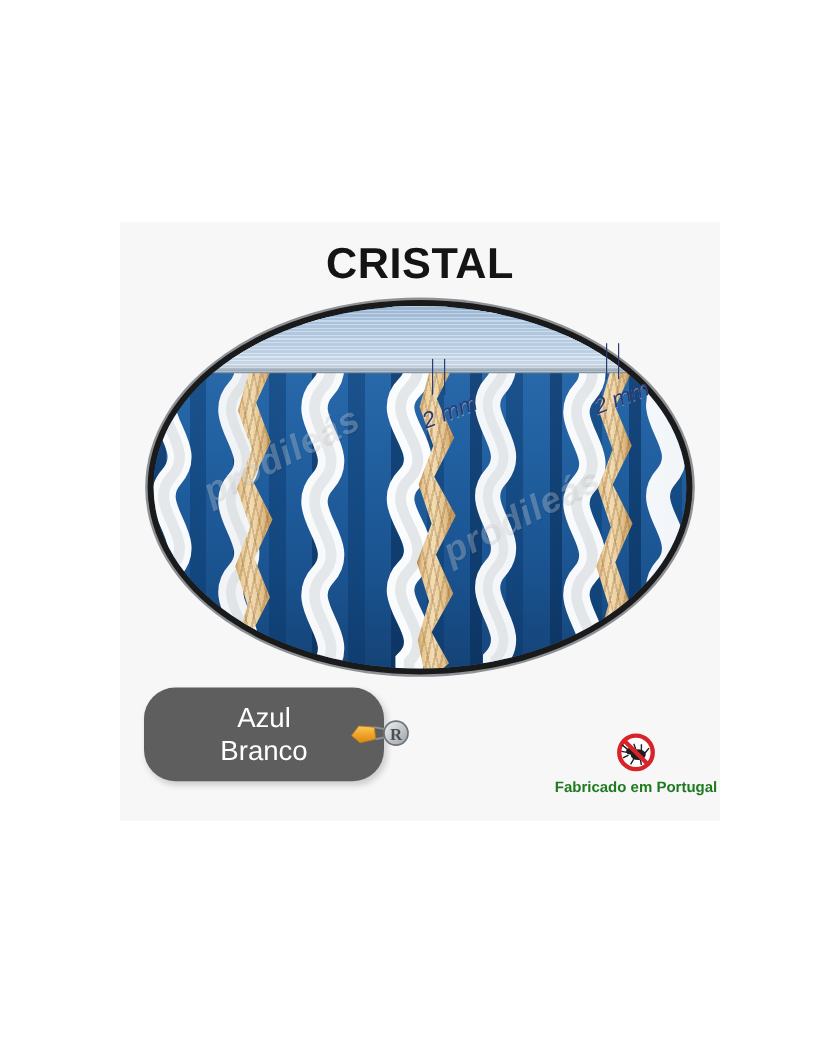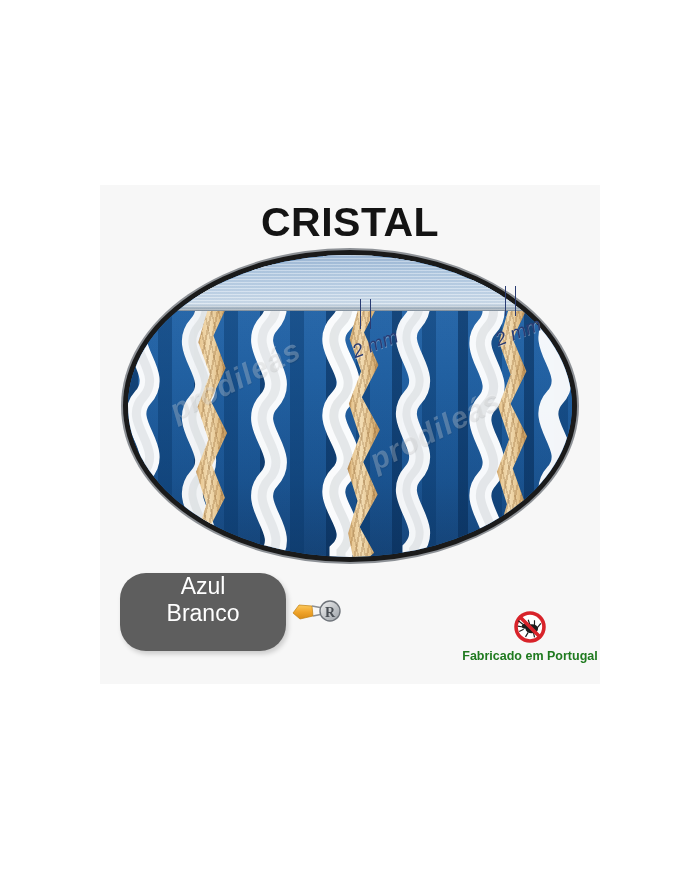--- a/index.html
+++ b/index.html
@@ -33,21 +33,21 @@
     background: #f7f7f7;
   }
 
   
   #title {
     position: absolute;
     left: 0;
     top: 14px;
     width: 500px;
     text-align: center;
-    font-size: 41px;
+    font-size: 36px;
     font-weight: bold;
     letter-spacing: 0.5px;
     color: #141414;
     font-family: "Liberation Sans", sans-serif;
   }
 
   
   #oval-wrap {
     position: absolute;
     left: 28px;
@@ -200,28 +200,29 @@
   .mm-ticks i.a { left: 1px; }
   .mm-ticks i.b { left: 11px; }
   #mm-ticks-1 { left: 231px; top: 44px; }
   #mm-ticks-2 { left: 376px; top: 31px; }
 
   
   #color-badge {
     position: absolute;
     left: 20px;
     top: 388px;
-    width: 166px;
+    width: 200px;
     height: 78px;
     border-radius: 26px;
     background: #5e5e5e;
     box-shadow: 2px 3px 5px rgba(0,0,0,0.18);
     display: flex;
     flex-direction: column;
     align-items: center;
+    justify-content: center;
     gap: 0;
   }
   #color-badge span {
     color: #ffffff;
     font-size: 23px;
     font-family: "Liberation Sans", sans-serif;
     font-weight: 300;
     line-height: 1.18;
   }
 

